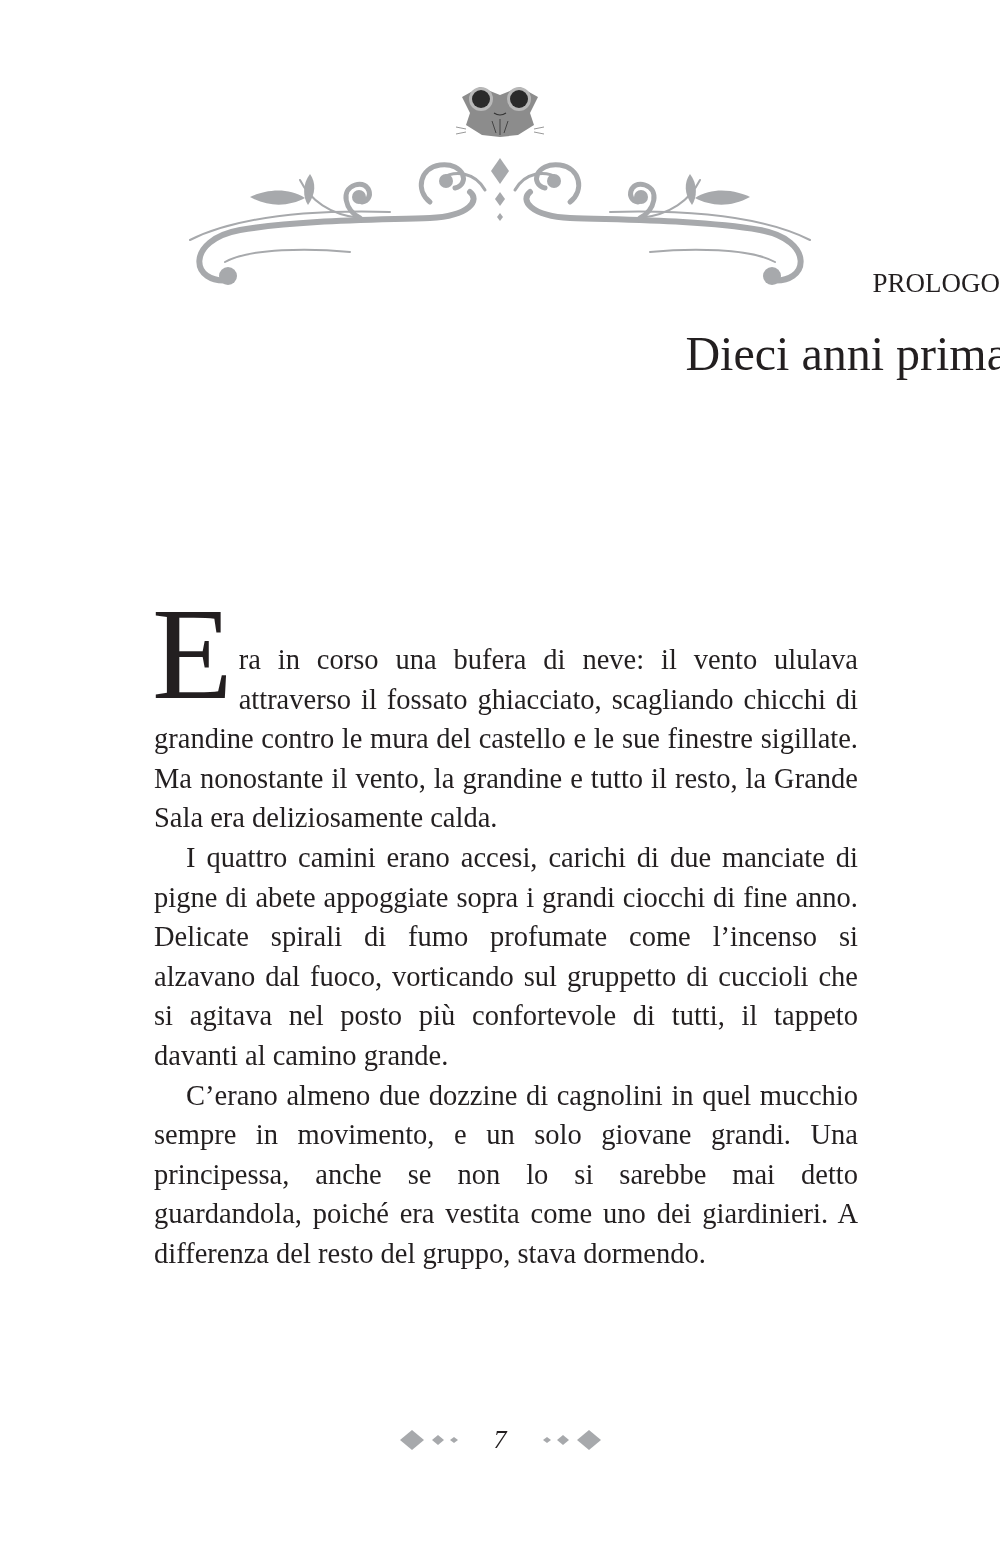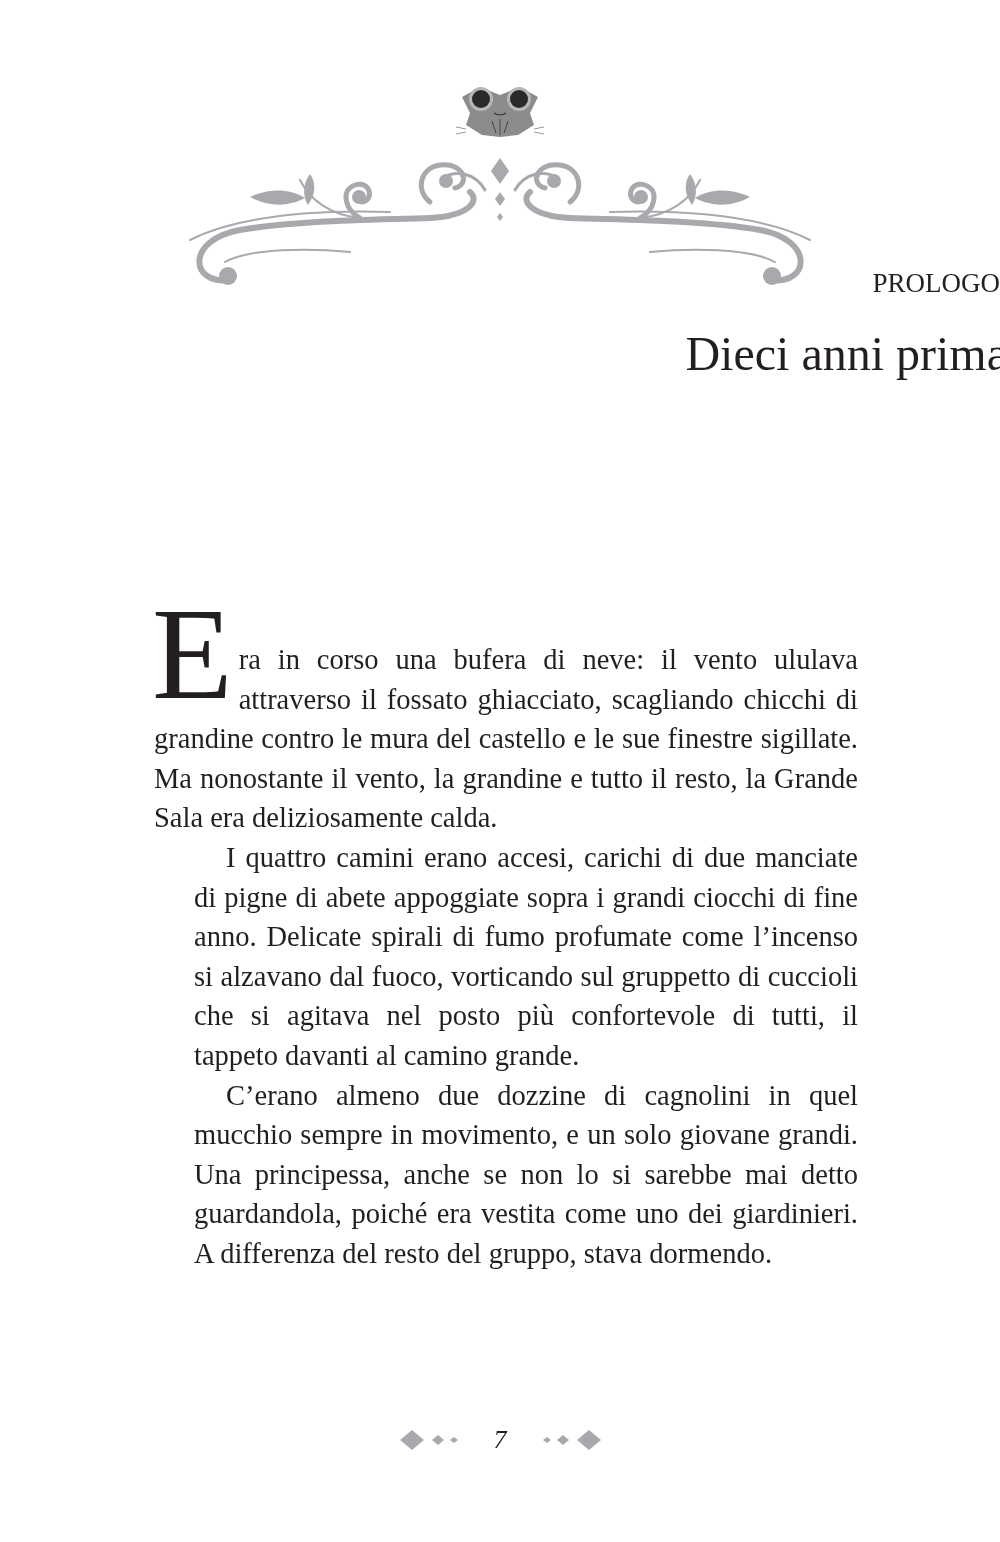--- a/index.html
+++ b/index.html
@@ -6,21 +6,21 @@
   body { width: 1000px; height: 1542px; position: relative; overflow: hidden;
          font-family: "Liberation Serif", "DejaVu Serif", serif; color: #231f20; }
   .ornament { position: absolute; left: 180px; top: 80px; width: 640px; height: 220px; }
   .prologo { position: absolute; left: 0; width: 1000px; top: 252px; text-align: right;
              font-size: 27px; letter-spacing: 0px; color: #231f20; margin-top: 16px; }
   .title { position: absolute; left: 8px; width: 1000px; top: 326px; text-align: right;
            font-size: 48px; color: #231f20; }
   .body-text { position: absolute; left: 154px; width: 704px; top: 640px;
                font-size: 28.5px; line-height: 39.6px; text-align: justify; color: #231f20; }
   .body-text p { margin: 0; }
-  .body-text p.indent { text-indent: 32px; margin-left: 40px; }
+  .body-text p.indent { text-indent: 32px; }
   .dropcap { float: left; font-size: 132px; line-height: 100px; margin: -38px 6px -8px -2px; 
              padding-top: 2px; color: #231f20; }
   .folio { position: absolute; left: 0; width: 1000px; top: 1425px; text-align: center; height: 40px; }
   .folio svg { vertical-align: middle; }
   .folio .num { font-size: 26px; font-style: italic; display: inline-block; margin: 0 14px;
                 vertical-align: middle; color: #231f20; }
 </style>
 </head>
 <body>
 

